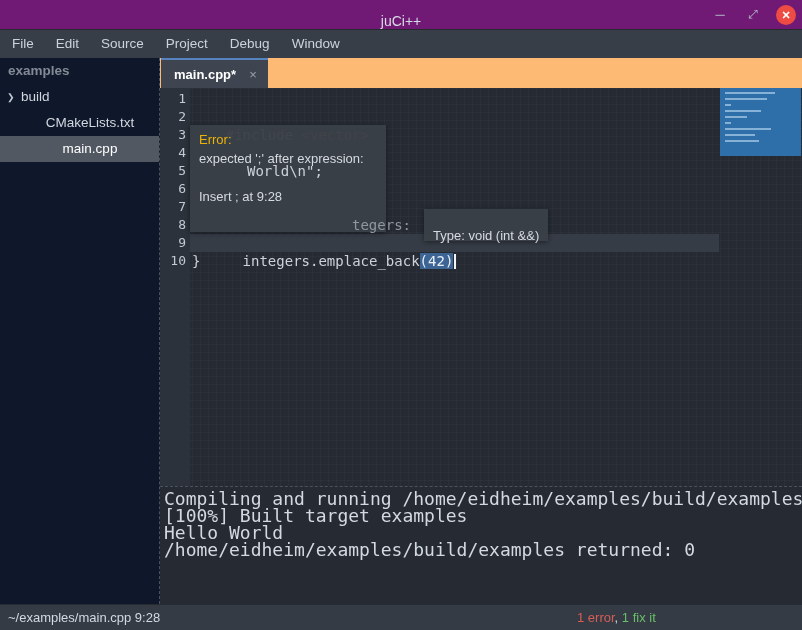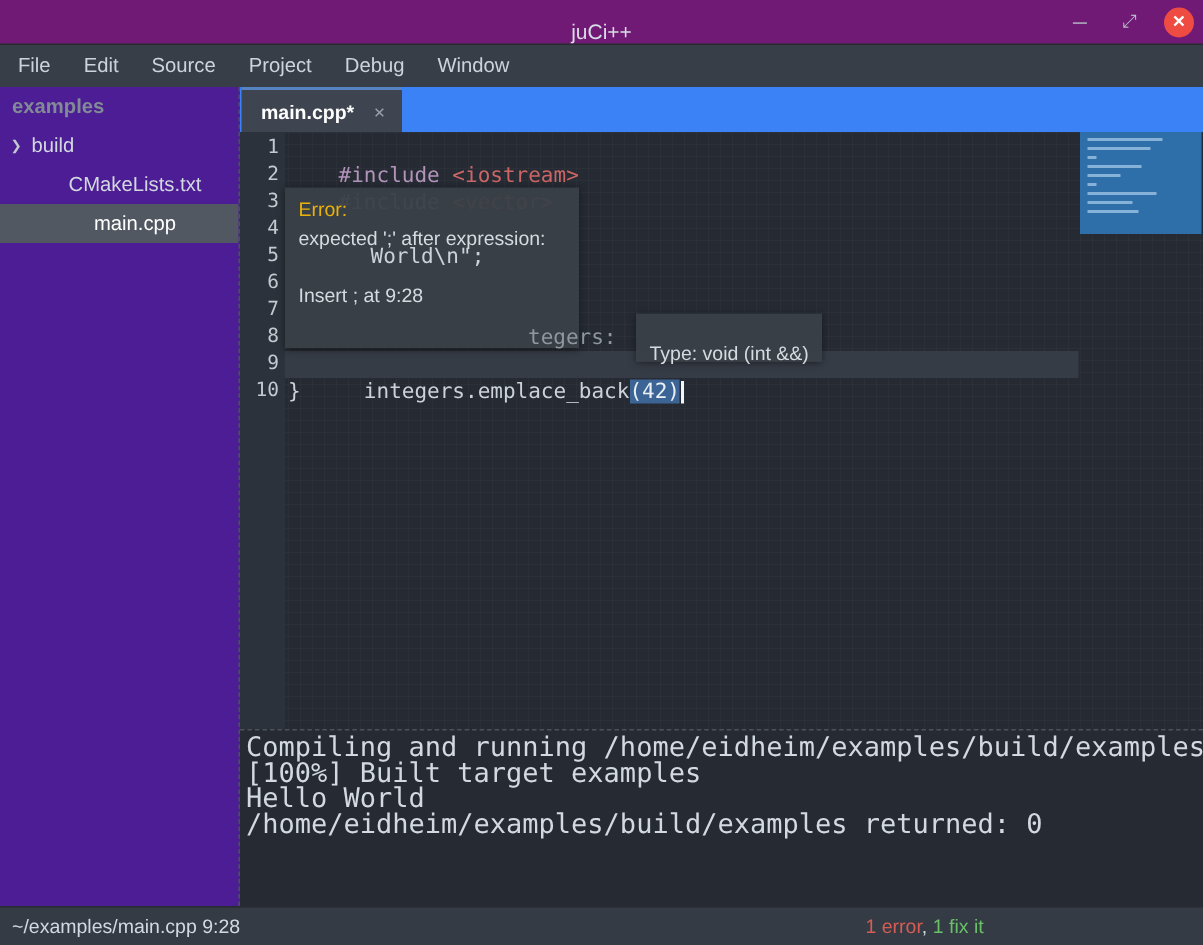--- a/index.html
+++ b/index.html
@@ -31,40 +31,40 @@
   
   .menubar {
     position:absolute; top:30px; left:0; width:802px; height:28px;
     background:#383e47; display:flex; align-items:flex-start; padding-left:1px;
   }
   .menu-item { padding:0 11px; font-size:13.5px; color:#ccd3da; height:28px; line-height:28px; }
 
   
   .sidebar {
     position:absolute; top:58px; left:0; width:160px; bottom:26px;
-    background:#4c1d95; border-right:1px dashed #4c525c;
+    background:#0f172a; border-right:1px dashed #4c525c;
   }
   .sidebar-header {
     height:26px; line-height:26px; padding-left:8px;
     color:#828b95; font-weight:bold; font-size:13.5px;
   }
   .tree-item {
     height:26px; line-height:26px; font-size:13.5px; color:#d2d8df;
     display:flex; align-items:center; white-space:nowrap;
   }
   .tree-item .chevron {
     width:14px; margin-left:7px; font-size:9px; color:#c0c7cf; text-align:left;
   }
   .tree-item.leaf { padding-left:21px;justify-content:center; }
   .tree-item.selected { background:#515862; color:#ffffff; }
 
   
   .tabbar {
     position:absolute; left:160px; top:58px; width:642px; height:30px;
-    background:#3b82f6;
+    background:#fdba74;
   }
   .tab {
     position:absolute; left:1px; top:0; height:30px;
     background:#3f4550; border-top:2px solid #5584c0;
     display:flex; align-items:center; padding:0 11px 0 13px;
   }
   .tab-label { color:#ffffff; font-weight:bold; font-size:13px; }
   .tab-close { margin-left:13px; color:#9aa2ab; font-size:13px; line-height:13px; }
 
   
@@ -199,23 +199,20 @@
     <div class="line-number" style="top:38px">3</div>
     <div class="line-number" style="top:56px">4</div>
     <div class="line-number" style="top:74px">5</div>
     <div class="line-number" style="top:92px">6</div>
     <div class="line-number" style="top:110px">7</div>
     <div class="line-number" style="top:128px">8</div>
     <div class="line-number" style="top:146px">9</div>
     <div class="line-number" style="top:164px">10</div>
   </div>
 
-  <div class="code-line" style="top:2px">
-    <span class="tok-directive">#include </span><span class="tok-header">&lt;iostream&gt;</span>
-  </div>
   <div class="code-line" style="top:20px">
     <span class="tok-directive">#include </span><span class="tok-header">&lt;vector&gt;</span>
   </div>
   <div class="code-line code-fragment" style="top:74px; left:87px">World\n";</div>
   <div class="code-line code-fragment tok-comment" style="top:128px; left:192px">tegers:</div>
   <div class="code-line" style="top:146px">
     <span>  integers.emplace_back</span><span class="arg-highlight">(42)</span><span class="cursor"></span>
   </div>
   <div class="code-line" style="top:164px">}</div>
 

